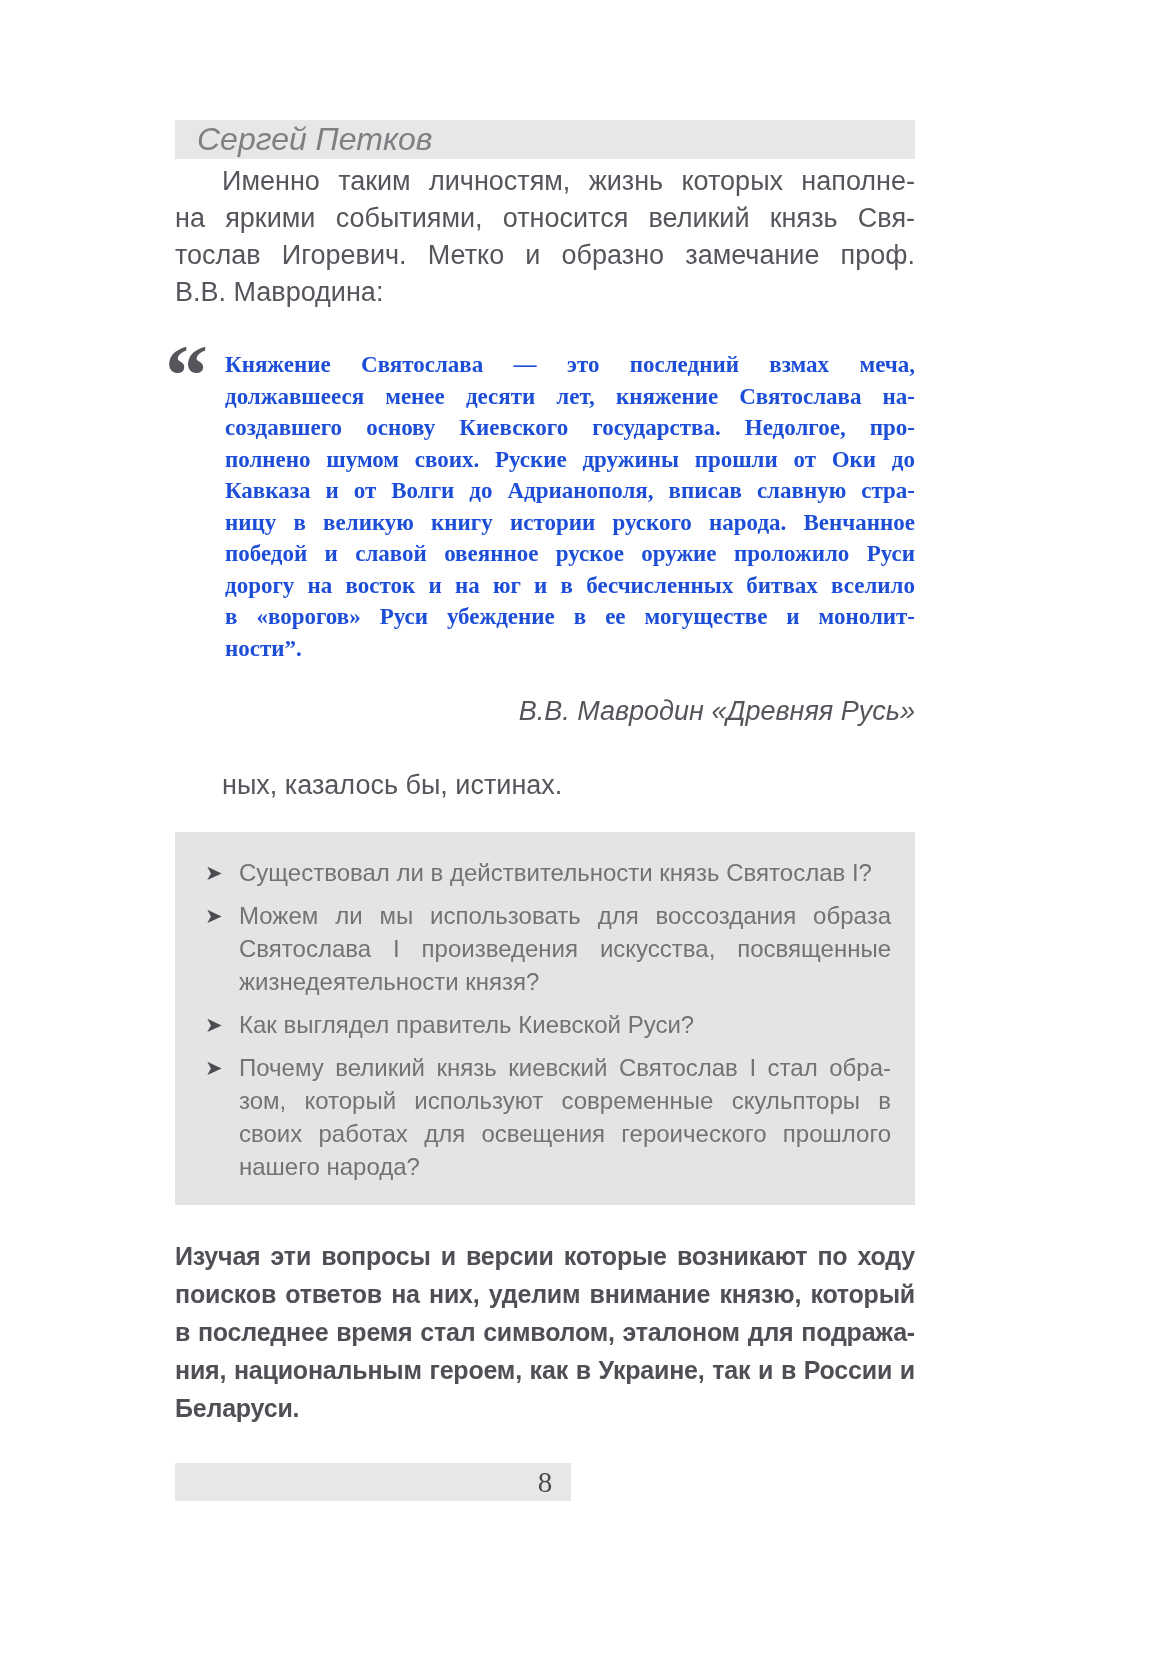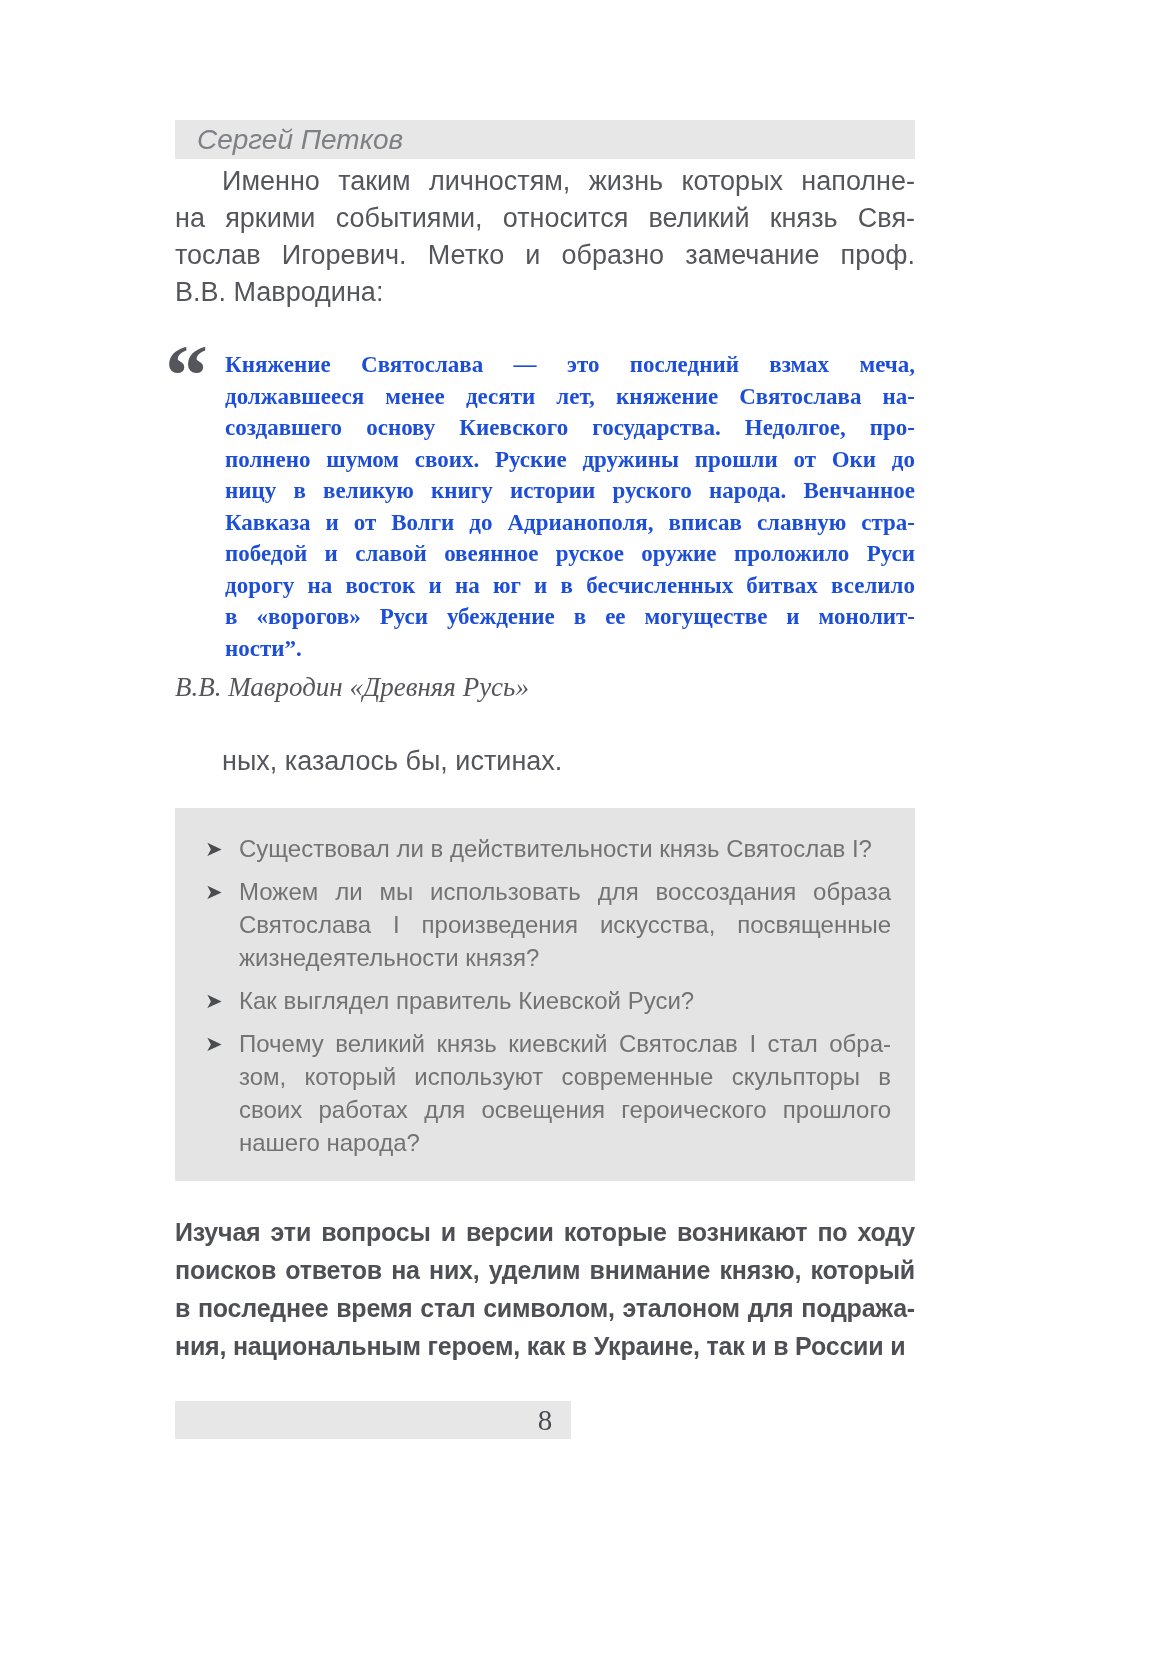--- a/index.html
+++ b/index.html
@@ -18,21 +18,21 @@
 
   .header-bar {
     background: #e7e7e7;
     height: 39px;
     display: flex;
     align-items: center;
     padding-left: 22px;
   }
   .author {
     font-style: italic;
-    font-size: 28px;
+    font-size: 32px;
     color: #7e8084;
   }
 
   .para { font-size: 27px; line-height: 37px; color: #55565c; }
   .para.p1 { margin-top: 4px; }
   .para.p2 { margin-top: 40px; }
 
   .jline { text-align: justify; text-align-last: justify; }
   .jpara .jline:last-child { text-align-last: left; }
   .indent .jline:first-child { text-indent: 47px; }
@@ -54,25 +54,25 @@
   }
   .quote-text {
     font-family: "Liberation Serif", serif;
     font-weight: bold;
     font-size: 23px;
     line-height: 31.5px;
     color: #1d4ed8;
   }
 
   .attribution {
-    margin-top: 8px;
+    margin-top: 32px;
     font-size: 27px;
     font-style: italic;
+    text-align: right;
     color: #55565c;
-    font-family: Liberation Serif, serif;
   }
 
   .questions-box {
     margin-top: 28px;
     background: #e4e4e4;
     padding: 24px 24px 22px 30px;
   }
   .question { display: flex; margin-bottom: 10px; }
   .question:last-child { margin-bottom: 0; }
   .bullet {
@@ -137,22 +137,22 @@
       <div class="jline">В.В. Мавродина:</div>
     </div>
 
   <div class="quote-block">
     <span class="quote-mark">“</span>
     <div class="quote-text jpara">
         <div class="jline">Княжение Святослава — это последний взмах меча,</div>
         <div class="jline">должавшееся менее десяти лет, княжение Святослава на-</div>
         <div class="jline">создавшего основу Киевского государства. Недолгое, про-</div>
         <div class="jline">полнено шумом своих. Руские дружины прошли от Оки до</div>
+        <div class="jline">Кавказа и от Волги до Адрианополя, вписав славную стра-</div>
         <div class="jline">ницу в великую книгу истории руского народа. Венчанное</div>
-        <div class="jline">Кавказа и от Волги до Адрианополя, вписав славную стра-</div>
         <div class="jline">победой и славой овеянное руское оружие проложило Руси</div>
         <div class="jline">дорогу на восток и на юг и в бесчисленных битвах вселило</div>
         <div class="jline">в «ворогов» Руси убеждение в ее могуществе и монолит-</div>
         <div class="jline">ности”.</div>
       </div>
   </div>
 
   <div class="attribution">В.В. Мавродин «Древняя Русь»</div>
 
   <div class="para p2 jpara indent">
@@ -189,20 +189,21 @@
           <div class="jline">нашего народа?</div>
         </div>
       </div>
     </div>
 
   <div class="para closing jpara">
       <div class="jline">Изучая эти вопросы и версии которые возникают по ходу</div>
       <div class="jline">поисков ответов на них, уделим внимание князю, который</div>
       <div class="jline">в последнее время стал символом, эталоном для подража-</div>
       <div class="jline">ния, национальным героем, как в Украине, так и в России и</div>
+      <div class="jline">Беларуси.</div>
     </div>
 
   <div class="footer">
     <div class="footer-bar"></div>
     <span class="page-number">8</span>
   </div>
 
 </div>
 
 </body></html>

